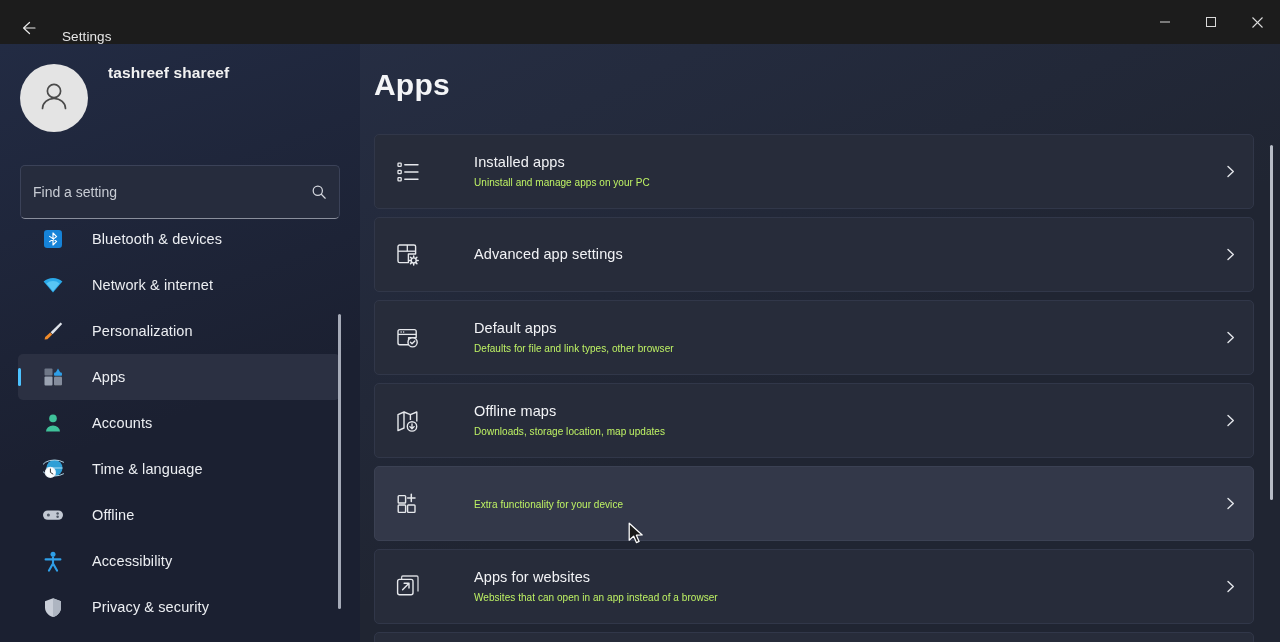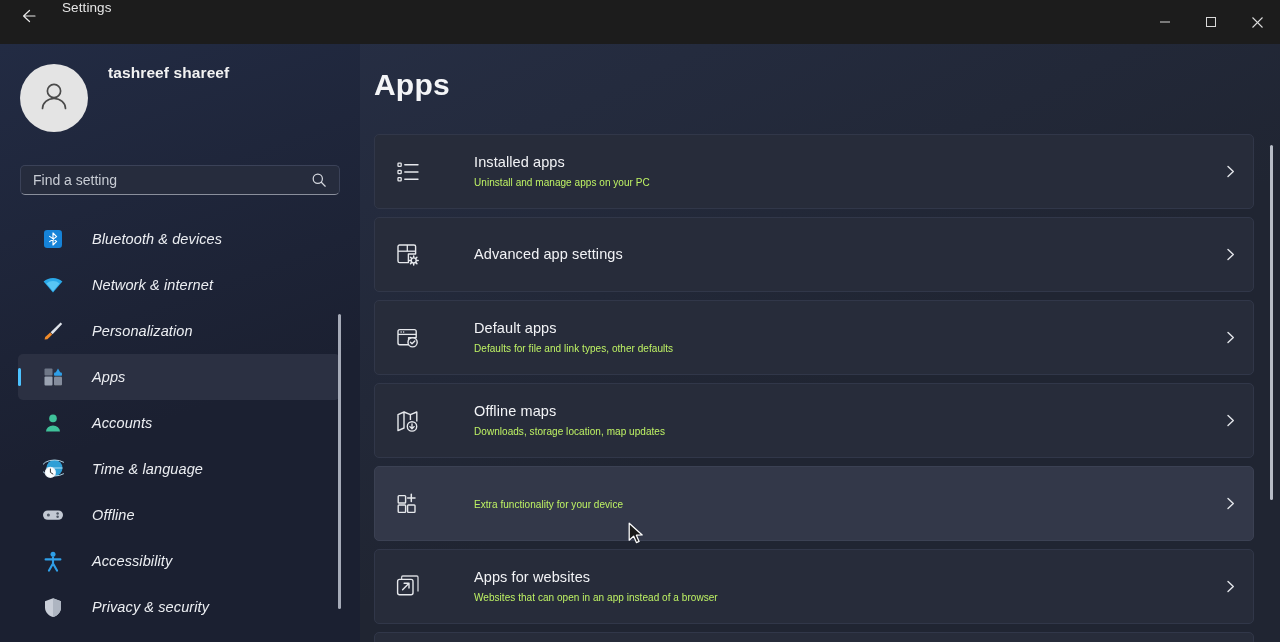--- a/index.html
+++ b/index.html
@@ -26,21 +26,21 @@
     top: 0; left: 0;
     width: 1280px;
     height: 44px;
     background: #1c1c1c;
     display: flex;
     align-items: center;
     z-index: 40;
   }
   .tb-left {
     display: flex;
-    align-items: flex-start;
+    align-items: flex-end;
     height: 44px;
     padding-left: 8px;
   }
   #back-btn {
     width: 40px; height: 32px;
     display: flex; align-items: center; justify-content: center;
     border-radius: 4px;
     cursor: default;
   }
   #back-btn svg { display: block; }
@@ -95,21 +95,21 @@
     font-size: 15.5px;
     font-weight: bold;
     color: #f2f2f2;
     letter-spacing: .1px;
   }
 
   
   #search-box {
     position: absolute;
     top: 121px; left: 20px;
-    width: 320px; height: 30px;
+    width: 320px; height: 54px;
     background: #262c3d;
     border: 1px solid #3b4258;
     border-bottom: 1.5px solid #8a8f9c;
     border-radius: 5px;
     display: flex;
     align-items: center;
     padding: 0 12px;
     z-index: 3;
   }
   #search-input {
@@ -134,21 +134,20 @@
   }
   .nav-item {
     position: relative;
     height: 46px;
     margin: 0 20px 0 18px;
     border-radius: 5px;
     display: flex;
     align-items: center;
     padding-left: 24px;
     cursor: default;
-    font-style: italic;
   }
   .nav-item.selected { background: #2b3042; }
   .nav-item.selected .nav-pill {
     position: absolute;
     left: 0; top: 50%;
     transform: translateY(-50%);
     width: 3px; height: 18px;
     border-radius: 2px;
     background: #4cc2ff;
   }
@@ -506,21 +505,21 @@
             <path d="M3 6.4 a1.8 1.8 0 0 1 1.8 -1.8 H19.4 a1.8 1.8 0 0 1 1.8 1.8 V12.6 H13.6 V19.8 H4.8 A1.8 1.8 0 0 1 3 18 Z" fill="none" stroke="#e6e8ec" stroke-width="1.4" stroke-linejoin="round"></path>
             <line x1="3" y1="9.4" x2="21.2" y2="9.4" stroke="#e6e8ec" stroke-width="1.3"></line>
             <circle cx="6.1" cy="7" r=".75" fill="#e6e8ec"></circle>
             <circle cx="8.6" cy="7" r=".75" fill="#e6e8ec"></circle>
             <circle cx="17.6" cy="17.3" r="4.6" fill="#272c3a" stroke="#e6e8ec" stroke-width="1.4"></circle>
             <path d="M15.5 17.3 L17 18.8 L19.8 15.9" stroke="#e6e8ec" stroke-width="1.4" fill="none" stroke-linecap="round" stroke-linejoin="round"></path>
           </svg>
         </span>
         <div class="card-text">
           <div class="card-title">Default apps</div>
-          <div class="card-sub">Defaults for file and link types, other defaults</div>
+          <div class="card-sub">Defaults for file and link types, other browser</div>
         </div>
         <span class="card-chev">
           <svg width="15" height="15" viewBox="0 0 15 15">
             <path d="M5 2.4 L10.3 7.5 L5 12.6" stroke="#e2e4e9" stroke-width="1.4" fill="none" stroke-linecap="round" stroke-linejoin="round"></path>
           </svg>
         </span>
       </div>
 
       <div class="card">
         <span class="card-ico">

